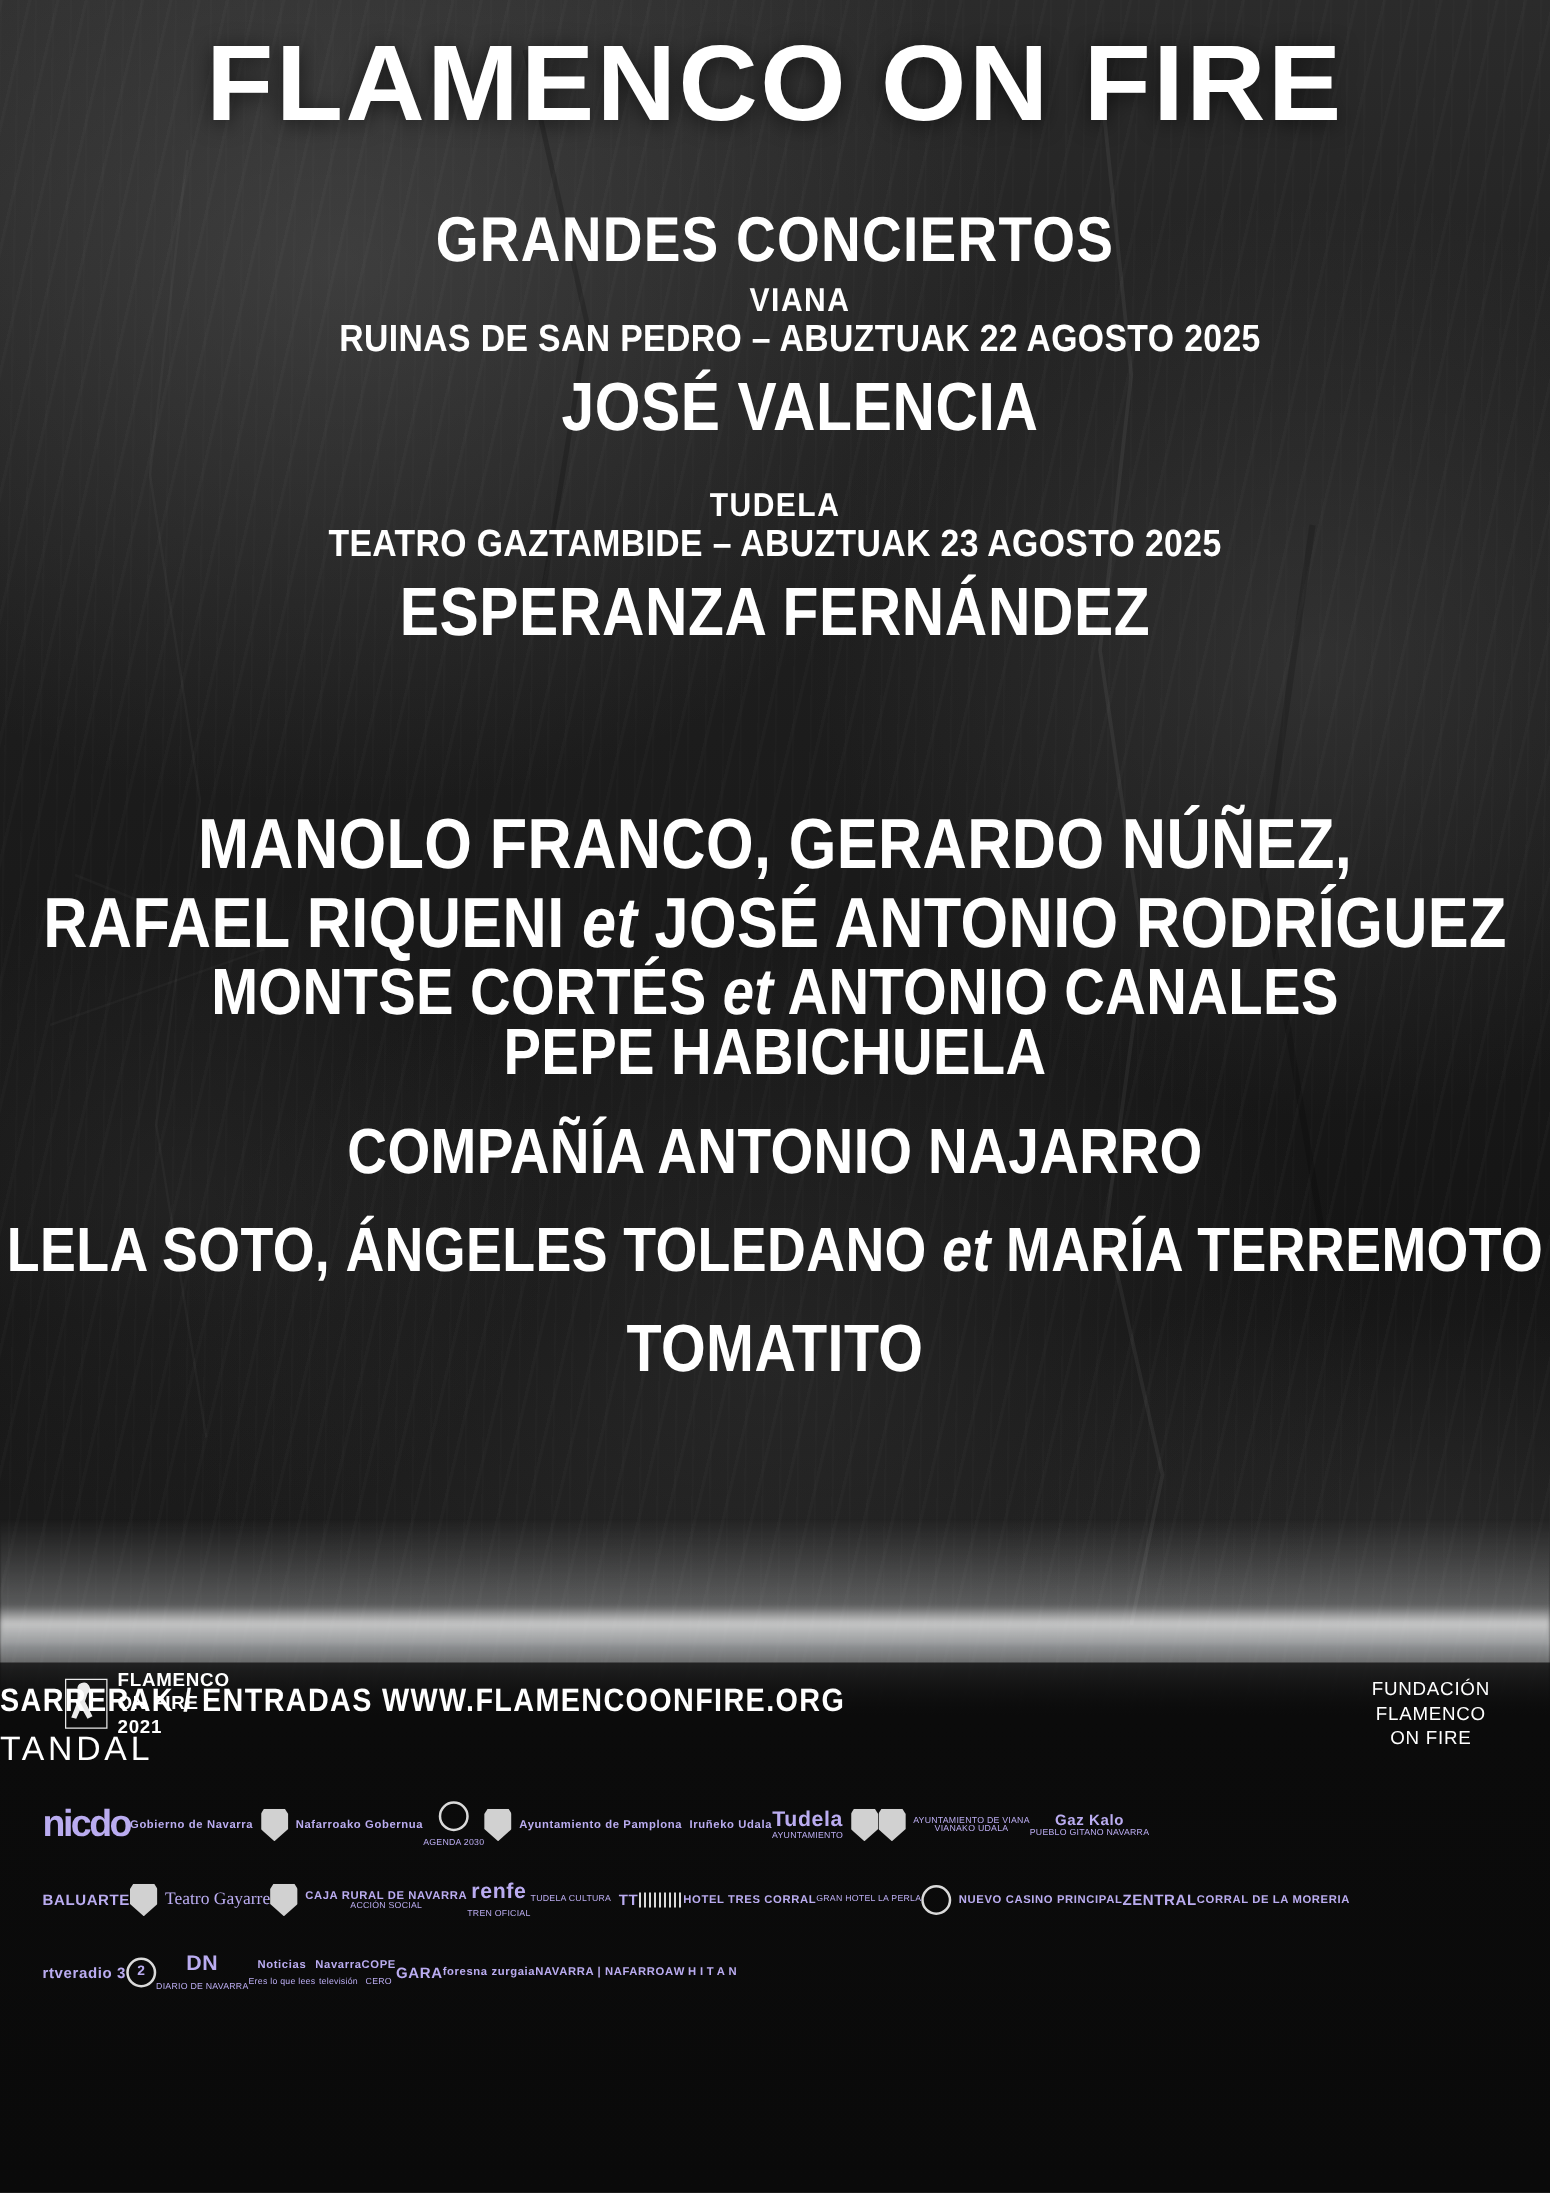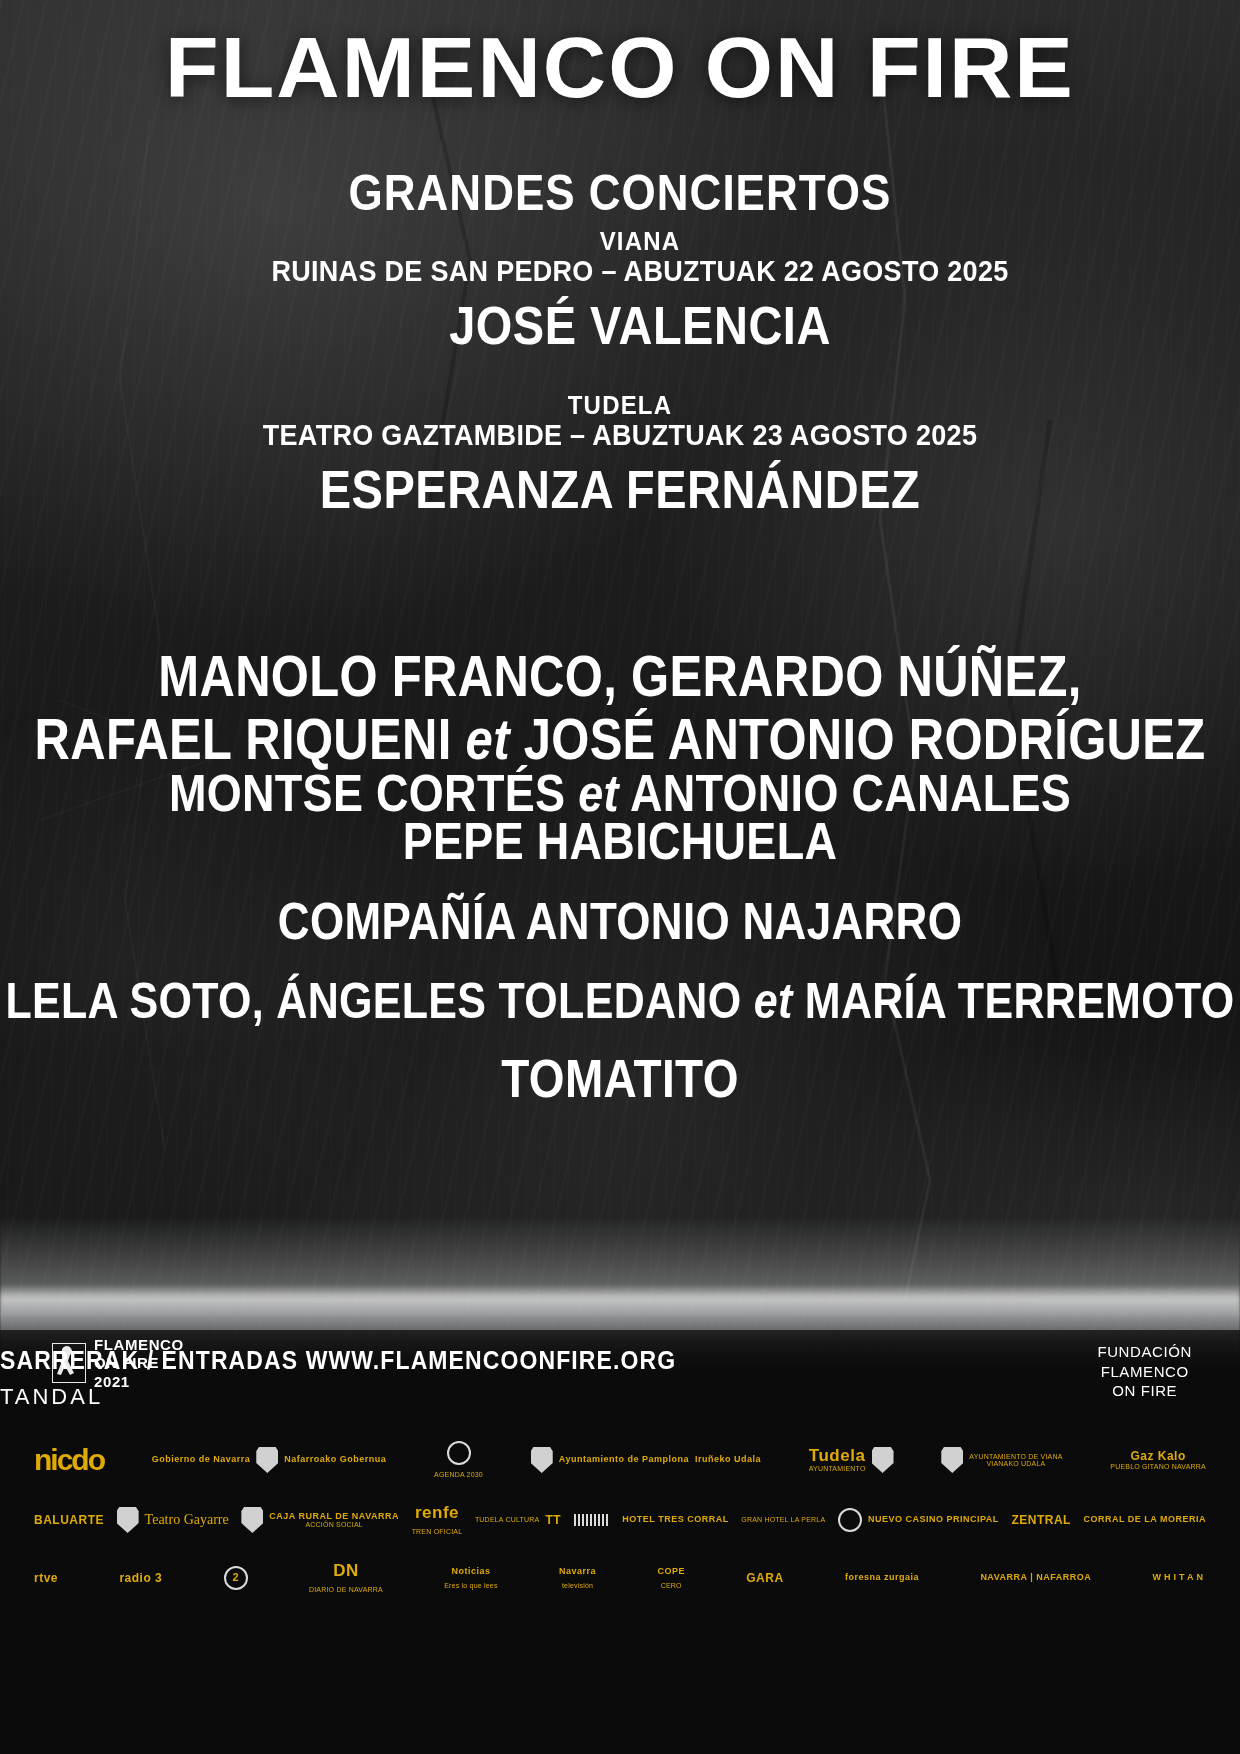--- a/index.html
+++ b/index.html
@@ -190,21 +190,21 @@
     font-size: 23px;
     font-weight: 700;
     letter-spacing: 1.1px;
     text-transform: uppercase;
     transform: scaleY(1.12);
   }
   .tandal {
     position: absolute;
     top: 58px;
     left: 0; right: 0;
-    font-size: 22px;
+    font-size: 27px;
     font-weight: 400;
     letter-spacing: 3px;
     text-transform: uppercase;
   }
   .fof-left {
     position: absolute;
     left: 52px;
     top: 10px;
     display: flex;
     align-items: center;
@@ -230,22 +230,21 @@
     line-height: 1.3;
     letter-spacing: .6px;
     text-align: center;
   }
 
   .logo-row {
     position: absolute;
     left: 34px; right: 34px;
     display: flex;
     align-items: center;
-    justify-content: space-between;
-    color: #eab308;
+    color: #c4b5fd;
   }
   .row1 { top: 112px; height: 44px; }
   .row2 { top: 176px; height: 36px; }
   .row3 { top: 236px; height: 32px; }
   .logo {
     display: flex;
     align-items: center;
     justify-content: center;
     gap: 6px;
     opacity: .95;

